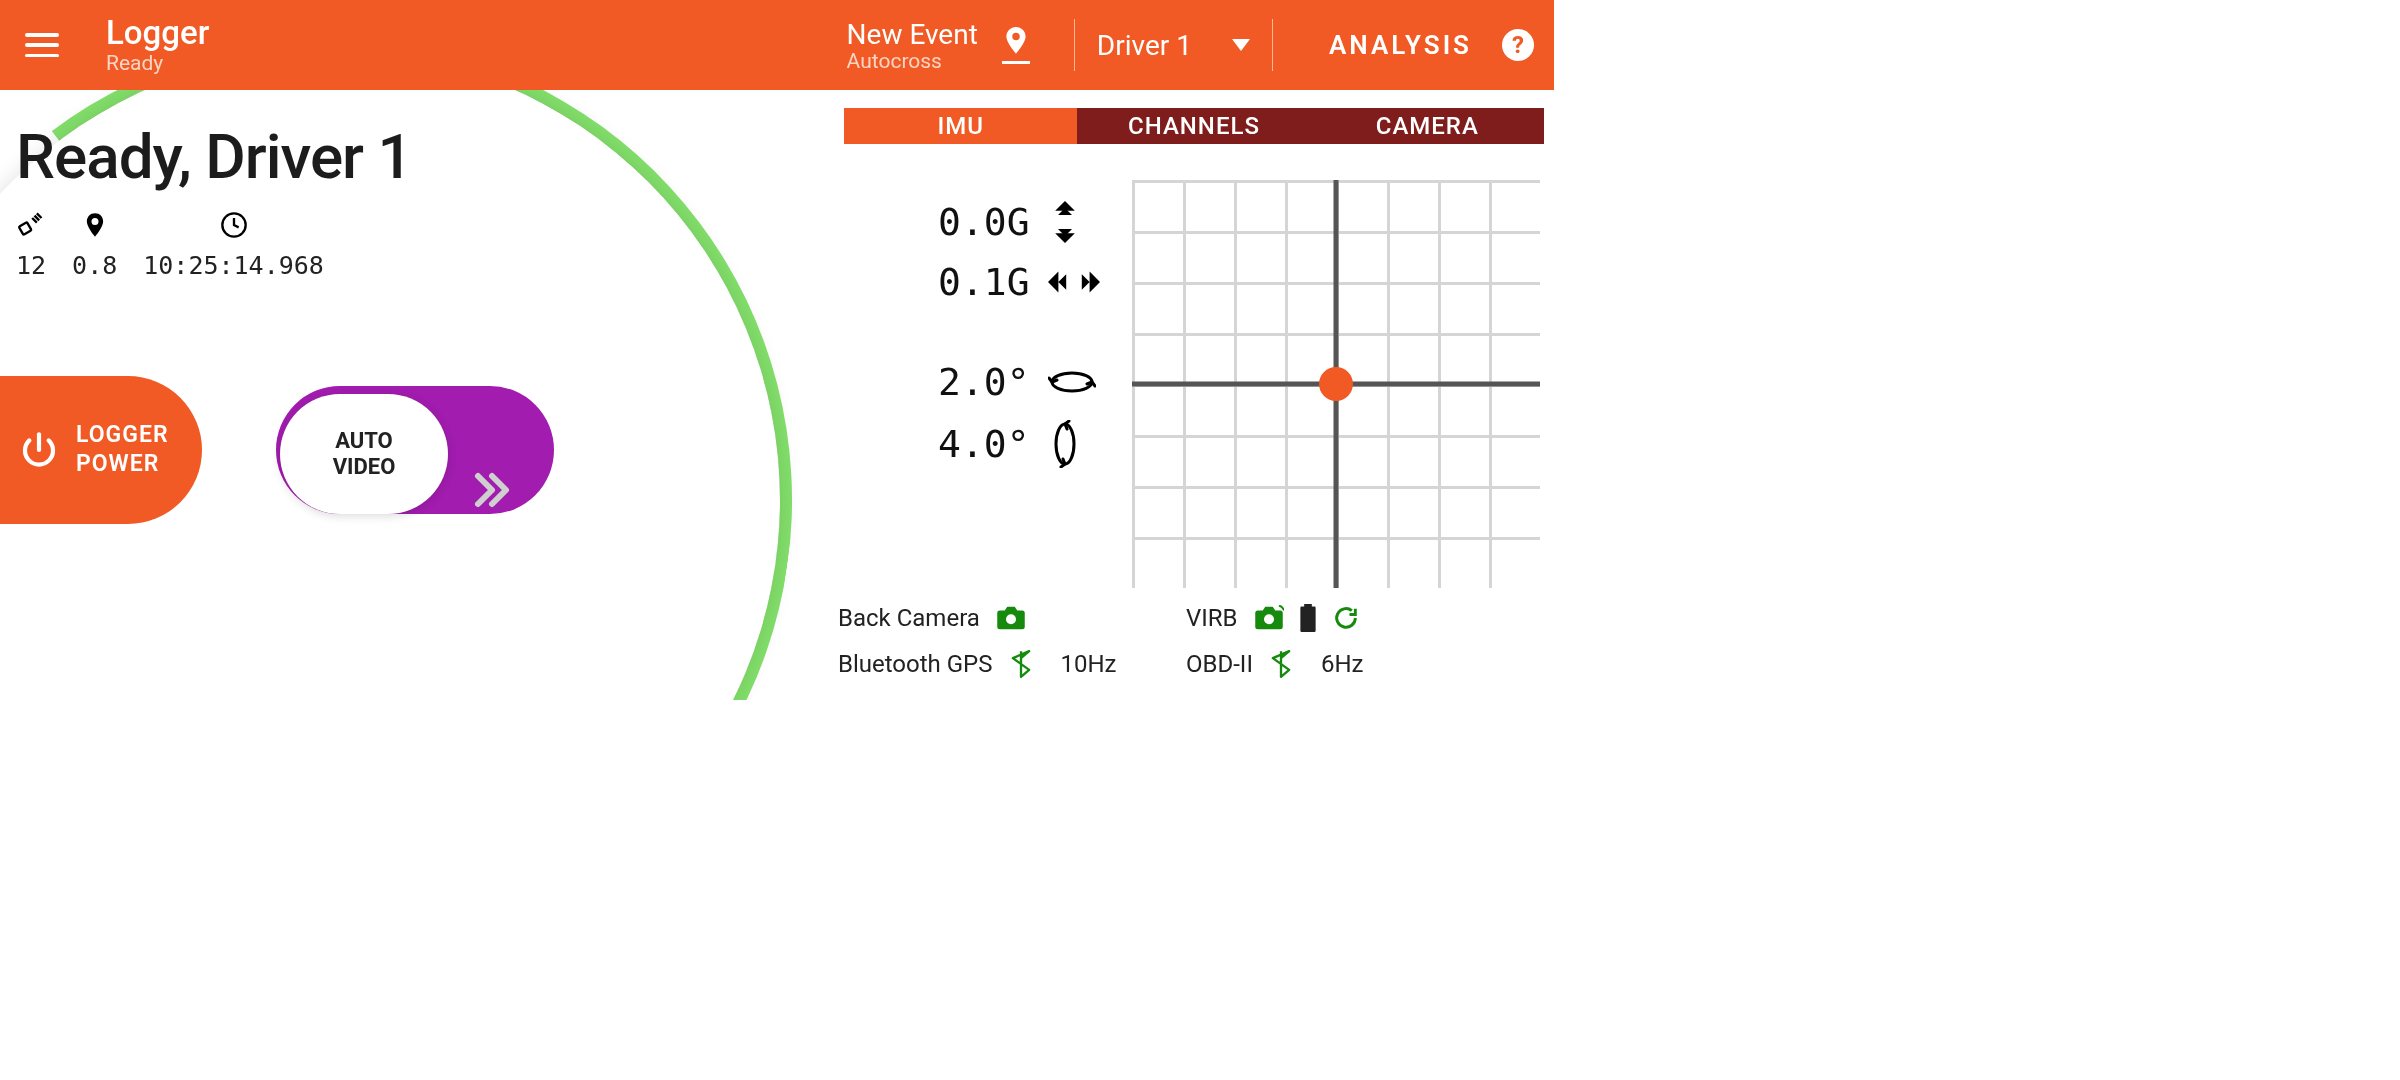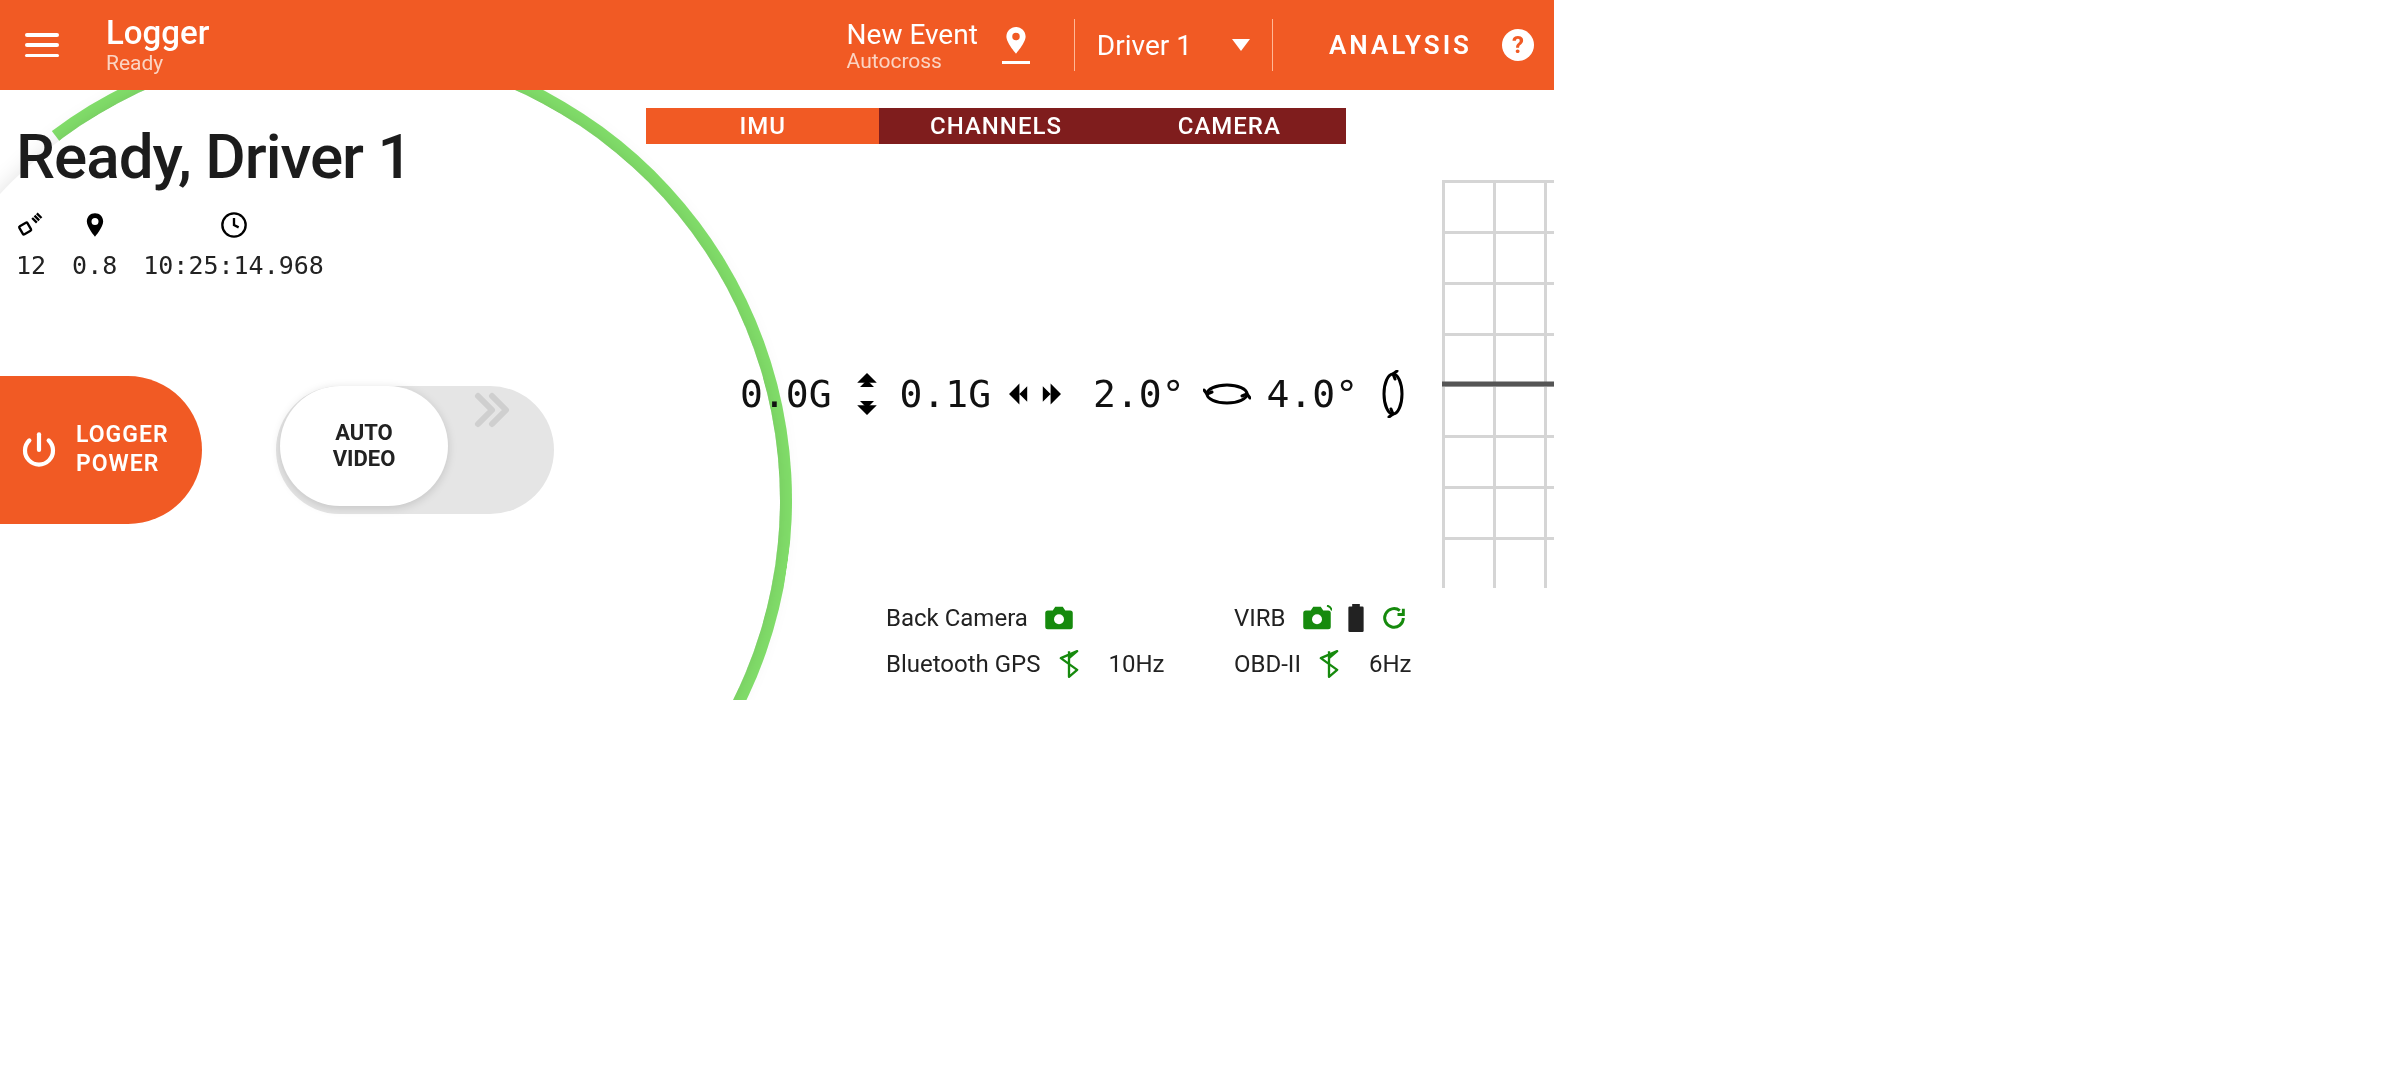--- a/index.html
+++ b/index.html
@@ -82,22 +82,22 @@
     background:#f15a24;color:#fff;
     height:148px;width:210px;
     border-radius:0 74px 74px 0;
     padding-left:26px;
     cursor:pointer;
     margin-left:-24px;
   }
   .logger-power-label{font-size:23px;font-weight:600;line-height:1.25;letter-spacing:1px;}
   .auto-video{
     width:278px;height:128px;border-radius:64px;
-    background:#e5e5e5;
-    display:flex;align-items:flex-start;
+    background:#a21caf;
+    display:flex;align-items:flex-end;
     position:relative;
     cursor:pointer;
   }
   .auto-video-knob{
     width:168px;height:120px;border-radius:60px;background:#fff;
     margin-left:4px;
     display:flex;align-items:center;justify-content:center;
     font-size:22px;font-weight:700;color:#222;line-height:1.2;text-align:center;
     box-shadow:0 2px 10px rgba(0,0,0,0.15);
   }
@@ -106,40 +106,40 @@
   .right-panel{
     position:relative; z-index:10;
     flex:1; padding:18px 10px 0 92px;
   }
   .tabs{display:flex;width:700px;height:36px;}
   .tab{flex:1;display:flex;align-items:center;justify-content:center;
        font-size:24px;font-weight:500;letter-spacing:1px;cursor:pointer;}
   .tab.active{background:#f15a24;color:#fff;}
   .tab.inactive{background:#7f1d1d;color:#fff;}
   .imu-area{display:flex;margin-top:36px;gap:32px;}
-  .readouts{display:flex;flex-direction:row;gap:16px;font-family:monospace;font-size:38px;color:#111;padding-left:94px;padding-top:20px;}
+  .readouts{display:flex;flex-direction:column;gap:16px;font-family:monospace;font-size:38px;color:#111;padding-left:94px;padding-top:20px;}
   .readouts .gap{height:24px;}
   .readout{display:flex;align-items:center;gap:18px;}
   .gplot{
     width:408px;height:408px;position:relative;
     background:
       repeating-linear-gradient(to right, #d5d5d5 0 3px, transparent 3px 51px),
       repeating-linear-gradient(to bottom, #d5d5d5 0 3px, transparent 3px 51px);
   }
   .gplot .axis-v{position:absolute;left:50%;top:0;width:5px;height:100%;background:#555;transform:translateX(-50%);}
   .gplot .axis-h{position:absolute;top:50%;left:0;height:5px;width:100%;background:#555;transform:translateY(-50%);}
   .gplot .dot{position:absolute;width:34px;height:34px;border-radius:50%;background:#f15a24;
               left:50%;top:50%;transform:translate(-50%,-50%);}
   
   .status-row{
     position:absolute;bottom:22px;left:838px;right:20px;
     display:grid;grid-template-columns:1fr 1fr;row-gap:18px;
     font-size:24px;color:#222;z-index:10;
   }
-  .status-item{display:flex;align-items:center;gap:16px;margin-left:48px;}
+  .status-item{display:flex;align-items:center;gap:16px;}
   .status-item.right{justify-content:flex-start;padding-right:20px;}
   .ic{display:inline-flex;}
 </style>
 </head>
 <body>
 
 <div class="topbar">
   <div class="menu-btn">
     <div class="hamburger">
       <span></span>

